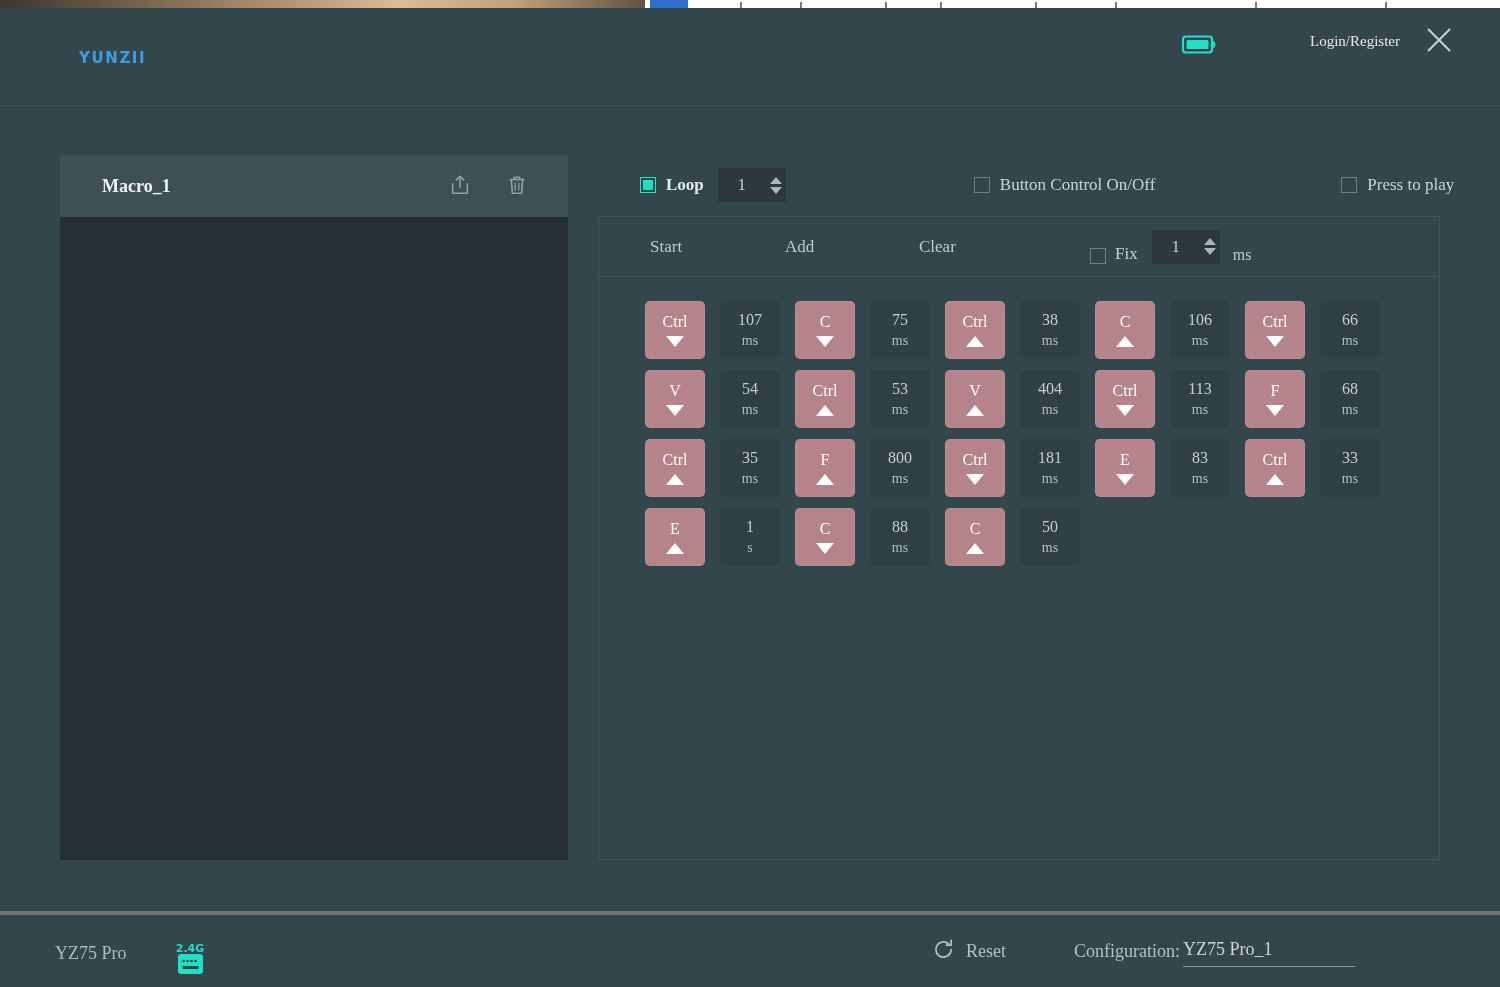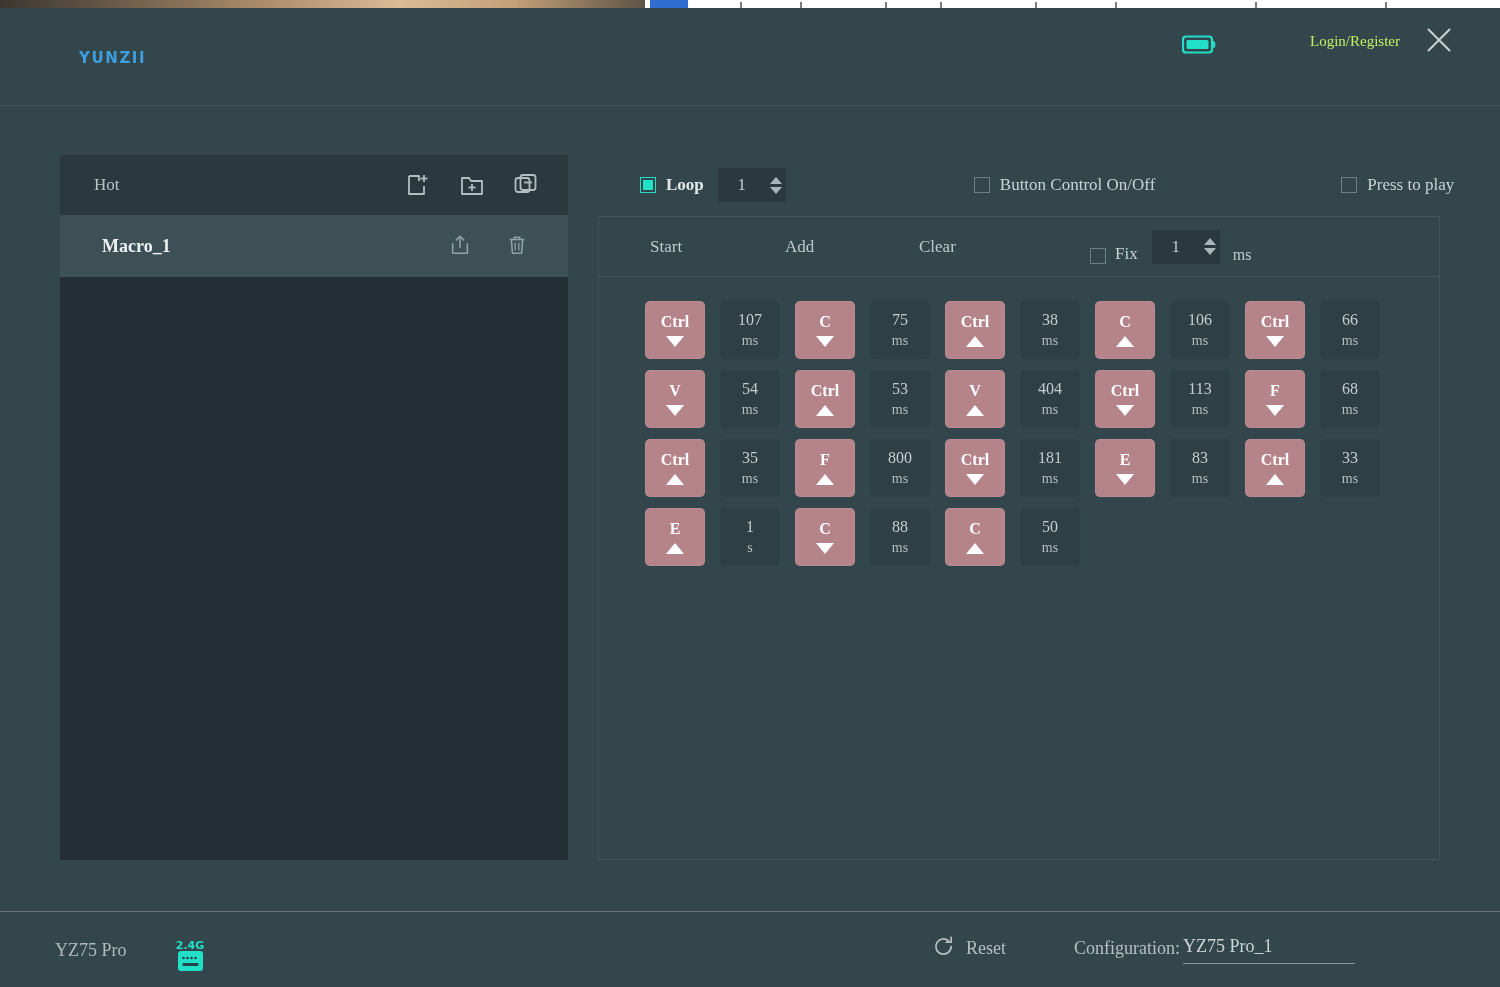--- a/index.html
+++ b/index.html
@@ -91,21 +91,21 @@
   }
   .battery {
     position: absolute;
     right: 282px; top: 27px;
     width: 36px; height: 19px;
   }
   .login {
     position: absolute;
     right: 100px; top: 25px;
     font-size: 15px;
-    color: #bef264;
+    color: #e5e5e5;
     cursor: pointer;
   }
   .close-btn {
     position: absolute;
     right: 45px; top: 16px;
     width: 32px; height: 32px;
     cursor: pointer;
   }
   .close-btn svg { display: block; }
 
@@ -266,21 +266,21 @@
     gap: 6px;
   }
   .cell.key {
     background: #b5838a;
     box-shadow: inset 0 0 0 1px rgba(255,255,255,0.07);
     cursor: pointer;
   }
   .cell.key .k {
     font-size: 16px;
     color: #ffffff;
-    font-weight: bold;
+    font-weight: normal;
     line-height: 1;
   }
   .arrow-dn { width:0;height:0;border-left:9px solid transparent;border-right:9px solid transparent;border-top:11px solid #ffffff; }
   .arrow-up { width:0;height:0;border-left:9px solid transparent;border-right:9px solid transparent;border-bottom:11px solid #ffffff; }
 
   .cell.delay {
     background: #2e3f45;
     cursor: pointer;
   }
   .cell.delay .v {
@@ -292,21 +292,21 @@
     font-size: 14px;
     color: #b3bfc2;
     line-height: 1;
   }
 
   
   .footer {
     position: absolute;
     left: 0; top: 911px;
     width: 1500px; height: 76px;
-    border-top: 1px solid #737373;
+    border-top: 4px solid #737373;
     background: #33464b;
   }
   .dev-name {
     position: absolute;
     left: 55px; top: 28px;
     font-size: 18px;
     color: #b0babd;
   }
   .dev-icon {
     position: absolute;
@@ -376,49 +376,20 @@
     <div class="close-btn">
       <svg width="32" height="32" viewBox="0 0 32 32">
         <line x1="5" y1="5" x2="27" y2="27" stroke="#c8d2d5" stroke-width="2"></line>
         <line x1="27" y1="5" x2="5" y2="27" stroke="#c8d2d5" stroke-width="2"></line>
       </svg>
     </div>
   </div>
 
   <div class="left-panel">
 
-    <div class="left-head">
-      <div class="title">Hot</div>
-      <div class="icons">
-
-        <span class="ico">
-          <svg width="24" height="24" viewBox="0 0 24 24">
-            <path d="M3 3 h10 v5 M3 3 v18 h15 v-8" fill="none" stroke="#b3bec1" stroke-width="1.8" stroke-linejoin="round"></path>
-            <line x1="18" y1="2" x2="18" y2="9" stroke="#b3bec1" stroke-width="1.8"></line>
-            <line x1="14.5" y1="5.5" x2="21.5" y2="5.5" stroke="#b3bec1" stroke-width="1.8"></line>
-          </svg>
-        </span>
-
-        <span class="ico">
-          <svg width="24" height="24" viewBox="0 0 24 24">
-            <path d="M2 5 h7 l2 3 h11 v13 h-20 z" fill="none" stroke="#b3bec1" stroke-width="1.8" stroke-linejoin="round"></path>
-            <line x1="12" y1="11" x2="12" y2="18" stroke="#b3bec1" stroke-width="1.8"></line>
-            <line x1="8.5" y1="14.5" x2="15.5" y2="14.5" stroke="#b3bec1" stroke-width="1.8"></line>
-          </svg>
-        </span>
-
-        <span class="ico">
-          <svg width="24" height="24" viewBox="0 0 24 24">
-            <rect x="1.5" y="5" width="14" height="14" rx="2.5" fill="none" stroke="#b3bec1" stroke-width="1.8"></rect>
-            <rect x="6.5" y="2" width="15" height="15" rx="2.5" fill="none" stroke="#b3bec1" stroke-width="1.8"></rect>
-            <line x1="10" y1="9.5" x2="18" y2="9.5" stroke="#b3bec1" stroke-width="1.8"></line>
-          </svg>
-        </span>
-      </div>
-    </div>
 
     <div class="macro-row">
       <div class="name">Macro_1</div>
       <div class="row-icons">
         <span class="ico">
           <svg width="22" height="22" viewBox="0 0 24 24">
             <path d="M4 10 v11 h16 v-11" fill="none" stroke="#93a2a6" stroke-width="1.7" stroke-linejoin="round"></path>
             <line x1="12" y1="2.5" x2="12" y2="15" stroke="#93a2a6" stroke-width="1.7"></line>
             <path d="M7.5 7 L12 2.5 L16.5 7" fill="none" stroke="#93a2a6" stroke-width="1.7" stroke-linejoin="round"></path>
           </svg>

